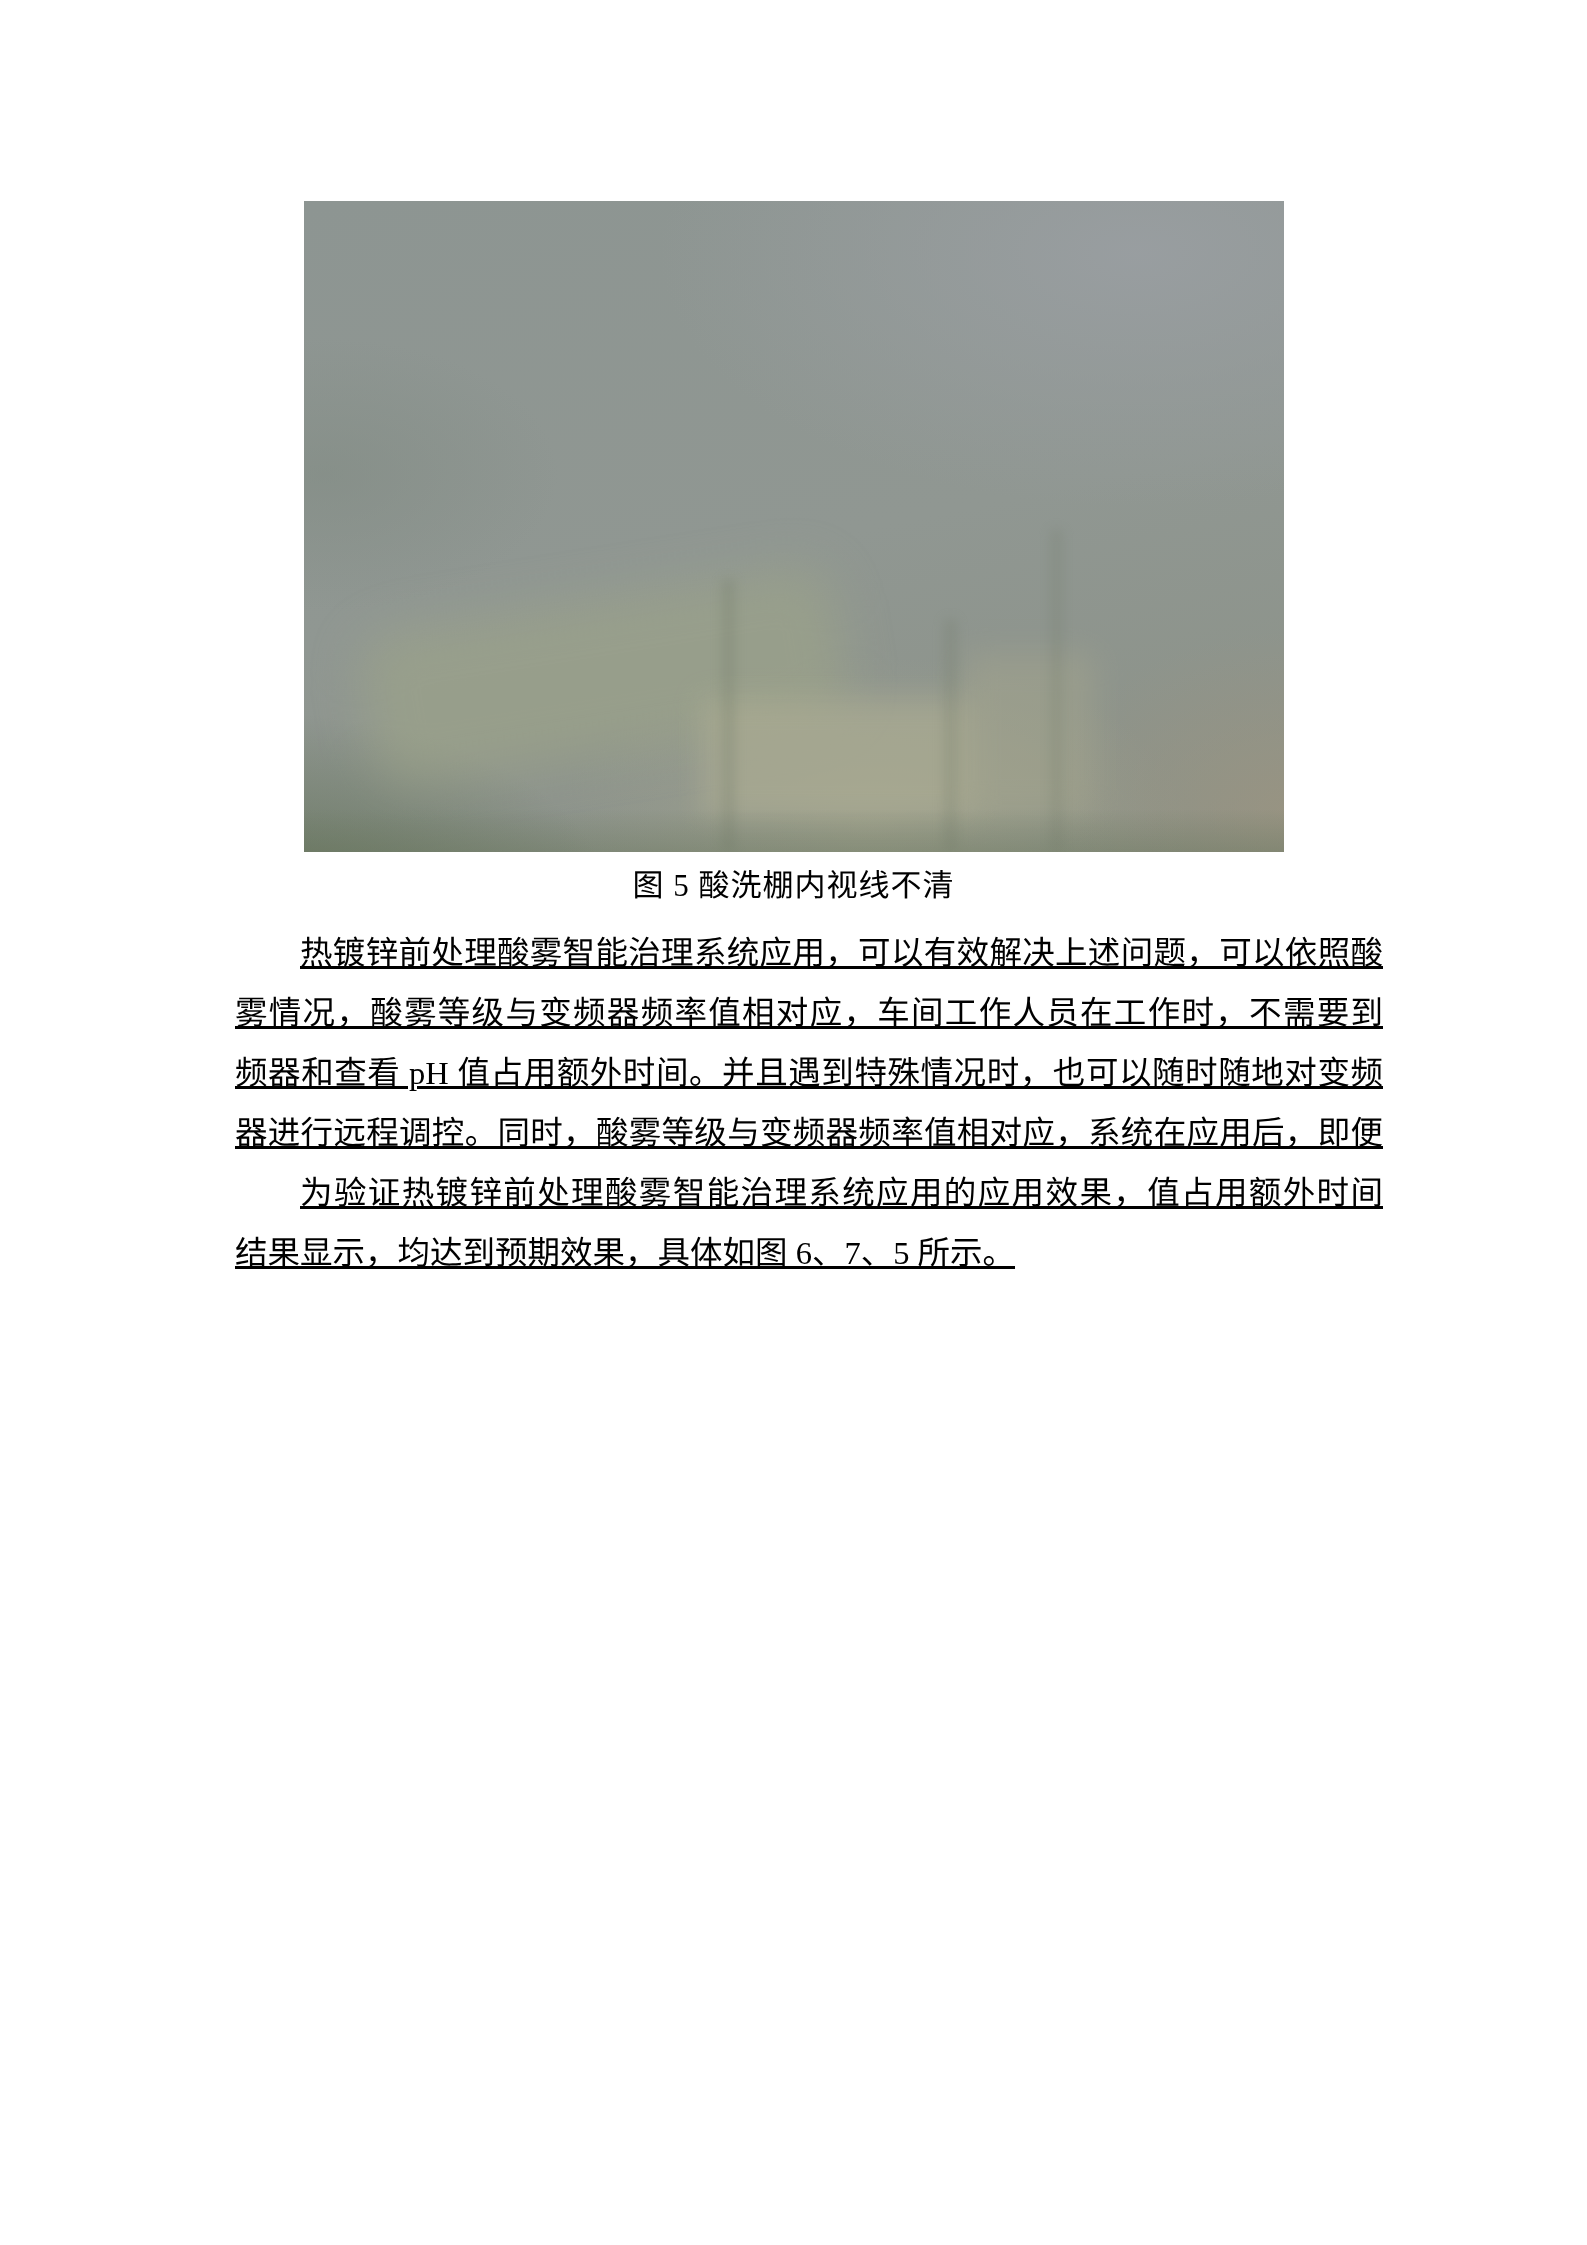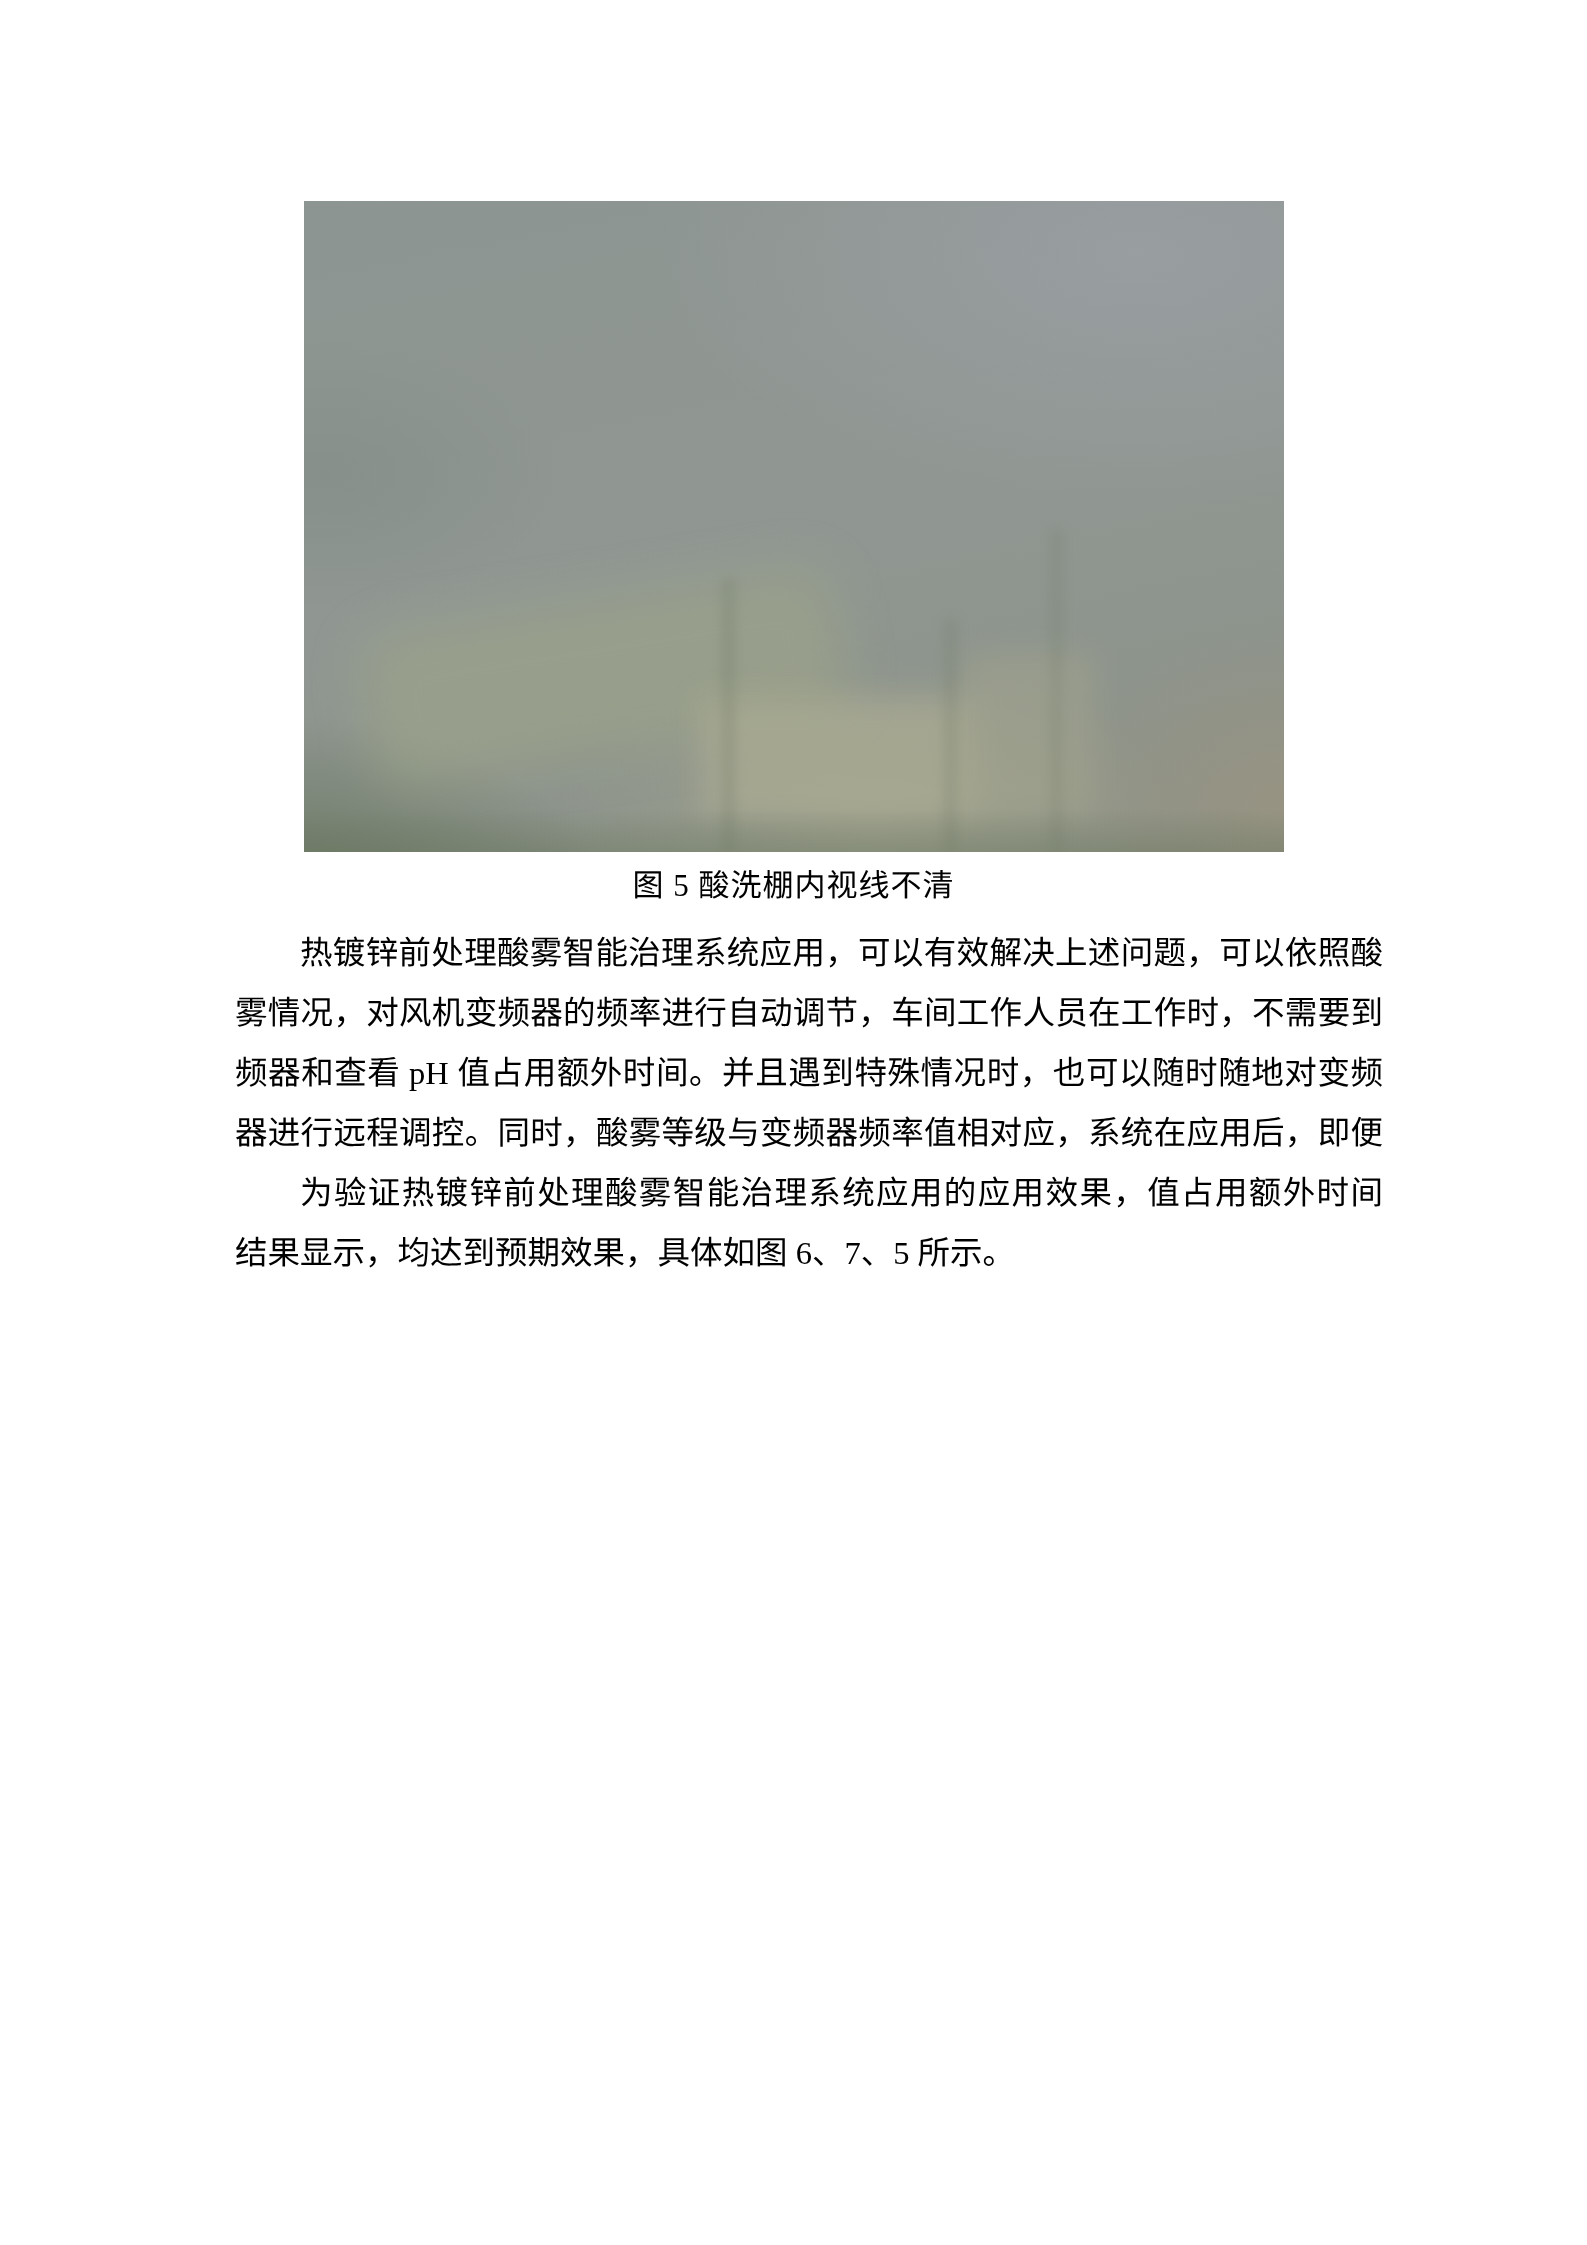--- a/index.html
+++ b/index.html
@@ -61,20 +61,21 @@
   
   .body{
     position:absolute;
     left:235px; top:923px;
     width:1148px;
     font-size:32.5px;
   }
   .ln{
     height:60px; line-height:60px;
     white-space:nowrap;
+    text-decoration:underline;
   }
   .ln.fill{
     white-space:normal;
     text-align:justify;
     text-align-last:justify;
     text-justify:inter-character;
     overflow:hidden;
   }
   .ln.first{ padding-left:65px; }
   .ln.fill.first{ padding-left:65px; width:1083px; }
@@ -91,20 +92,20 @@
     <div class="ph ph-post1"></div>
     <div class="ph ph-post2"></div>
     <div class="ph ph-post3"></div>
     <div class="ph ph-bottom-shade"></div>
   </div>
 
   <div class="caption">图 5 酸洗棚内视线不清</div>
 
   <div class="body">
     <div class="ln fill first">热镀锌前处理酸雾智能治理系统应用，可以有效解决上述问题，可以依照酸</div>
-    <div class="ln fill">雾情况，对风机变频器的频率进行自动调节，车间工作人员在工作时，不需要到</div>
+    <div class="ln fill">雾情况，酸雾等级与变频器频率值相对应，车间工作人员在工作时，不需要到</div>
     <div class="ln fill">频器和查看 pH 值占用额外时间。并且遇到特殊情况时，也可以随时随地对变频</div>
     <div class="ln fill">器进行远程调控。同时，酸雾等级与变频器频率值相对应，系统在应用后，即便</div>
     <div class="ln fill first">为验证热镀锌前处理酸雾智能治理系统应用的应用效果，值占用额外时间</div>
     <div class="ln">结果显示，均达到预期效果，具体如图 6、7、5 所示。</div>
   </div>
 
 </div>
 
 </body></html>

